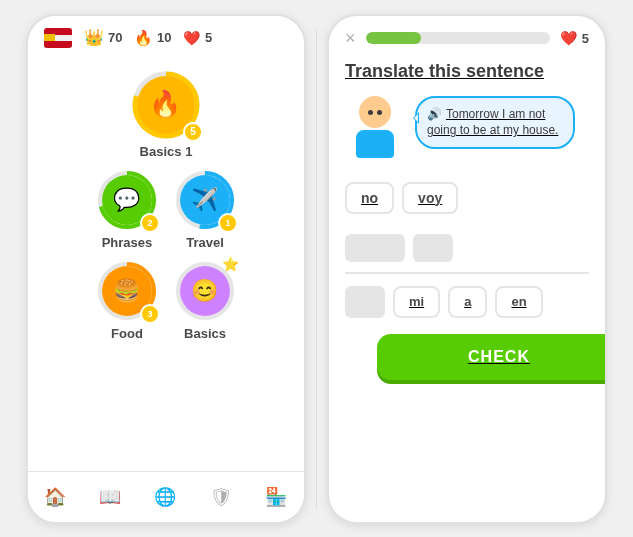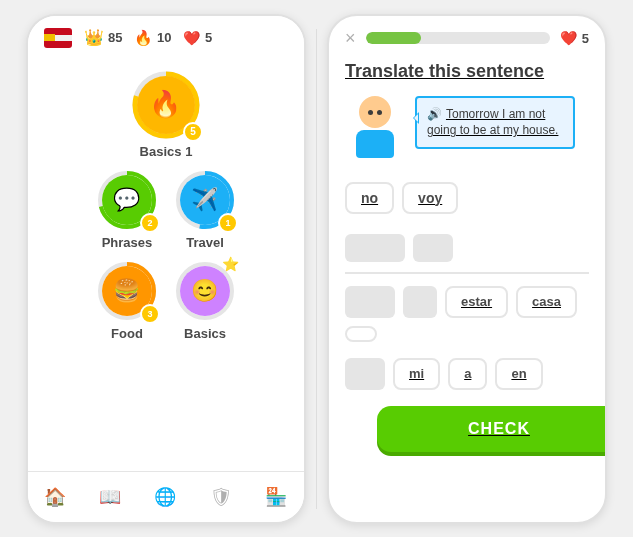--- a/index.html
+++ b/index.html
@@ -263,21 +263,21 @@
       border-radius: 50%;
       position: absolute;
       top: 14px;
     }
     .char-eye-l { left: 9px; }
     .char-eye-r { right: 9px; }
 
     .speech-bubble {
       background: #e8f4ff;
       border: 2px solid #1cb0f6;
-      border-radius: 4px;
+      border-radius: 20px;
       padding: 8px 10px;
       font-size: 12px;
       color: #3c3c3c;
       line-height: 1.4;
       position: relative;
       max-width: 160px;
     }
 
     .speech-bubble::before {
       content: '';
@@ -394,21 +394,21 @@
 <body>
 
 <div class="container">
 
   <div class="phone left-phone">
 
     <div class="left-header">
       <div class="flag-icon"></div>
       <div class="stat">
         <span class="crown-icon">👑</span>
-        <span>85</span>
+        <span>70</span>
       </div>
       <div class="stat">
         <span class="fire-icon">🔥</span>
         <span>10</span>
       </div>
       <div class="stat">
         <span class="heart-icon">❤️</span>
         <span>5</span>
       </div>
     </div>
@@ -533,28 +533,20 @@
         <div class="word-chip">voy</div>
       </div>
 
       <div class="answer-area">
         <div class="answer-slots">
           <div class="answer-slot"></div>
           <div class="answer-slot small"></div>
         </div>
       </div>
 
-      <div class="word-bank">
-        <div class="answer-slot" style="width:50px;height:32px;"></div>
-        <div class="answer-slot small" style="width:34px;height:32px;"></div>
-        <div class="bank-chip">estar</div>
-        <div class="bank-chip">casa</div>
-        <div class="bank-chip" style="display:flex;gap:8px;">
-        </div>
-      </div>
       <div style="display:flex;gap:8px;margin-bottom:16px;">
         <div class="answer-slot" style="width:40px;height:32px;"></div>
         <div class="bank-chip">mi</div>
         <div class="bank-chip">a</div>
         <div class="bank-chip">en</div>
       </div>
 
       <button class="check-btn" style="width:100%;margin-left:32px;">CHECK</button>
     </div>
   </div>

